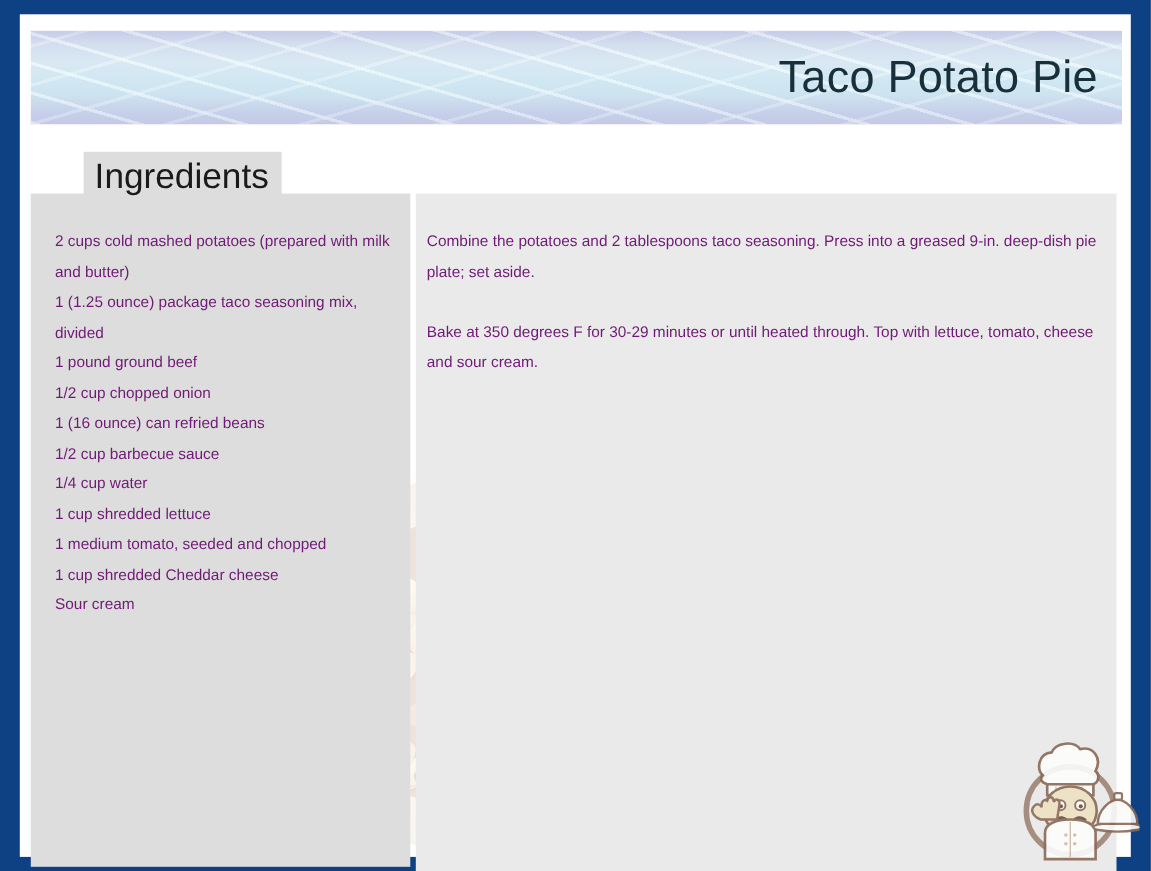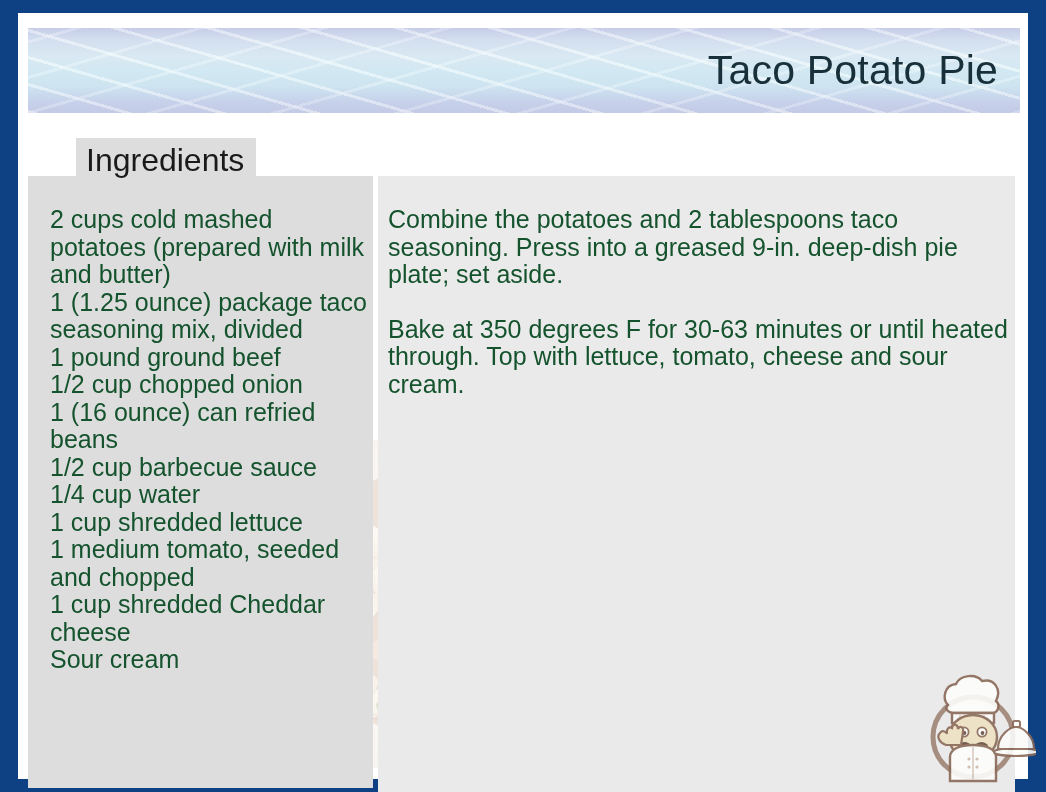--- a/index.html
+++ b/index.html
@@ -181,23 +181,23 @@
 
   #directions-tab {
     left: 360px;
     top: 125px;
     background: #eaeaea;
   }
 
   
   .body-text {
     position: absolute;
-    font-size: 25px;
+    font-size: 14px;
     line-height: 27.5px;
-    color: #14532d;
+    color: #701a75;
   }
 
   #ingredients-list {
     left: 22px;
     top: 30px;
     width: 322px;
     white-space: pre-line;
   }
 
   #directions-body {
@@ -402,21 +402,21 @@
 1/4 cup water
 1 cup shredded lettuce
 1 medium tomato, seeded and chopped
 1 cup shredded Cheddar cheese
 Sour cream</div>
     </div>
 
     <div id="directions-column">
       <div id="directions-body" class="body-text">
         <p class="direction-step">Combine the potatoes and 2 tablespoons taco seasoning. Press into a greased 9-in. deep-dish pie plate; set aside.</p>
-        <p class="direction-step">Bake at 350 degrees F for 30-63 minutes or until heated through. Top with lettuce, tomato, cheese and sour cream.</p>
+        <p class="direction-step">Bake at 350 degrees F for 30-29 minutes or until heated through. Top with lettuce, tomato, cheese and sour cream.</p>
       </div>
     </div>
 
     <div id="ingredients-tab" class="section-tab">Ingredients</div>
 
 
     <div id="chef-logo">
       <svg viewBox="0 0 120 128" width="120" height="128">
         <g fill="none" stroke="#8b6a58" stroke-width="5" opacity="0.72">
           <circle cx="57" cy="78" r="40"></circle>

